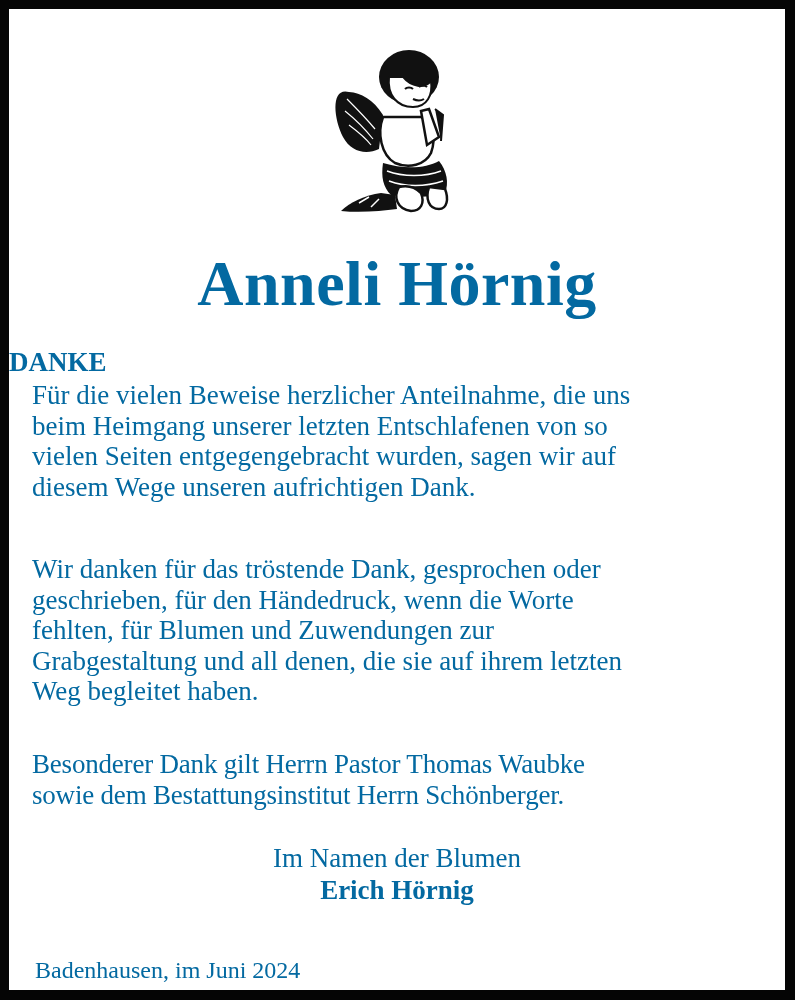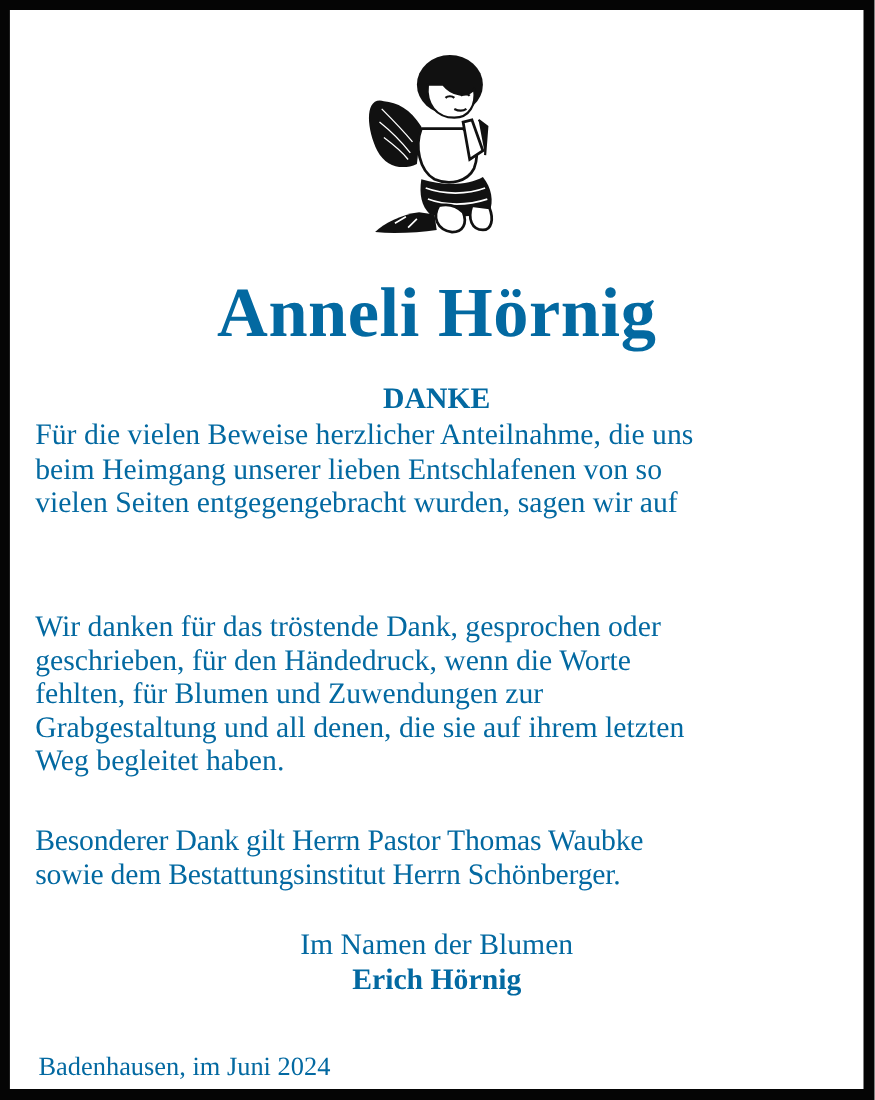--- a/index.html
+++ b/index.html
@@ -17,21 +17,21 @@
   .angel {
     position: absolute; left: 312px; top: 28px; width: 150px; height: 180px;
   }
   .title {
     position: absolute; left: 0; right: 0; top: 235px;
     text-align: center; font-weight: bold; font-size: 64px; line-height: 80px;
     letter-spacing: 0.5px;
   }
   .subtitle {
     position: absolute; left: 0; right: 0; top: 336px;
-    text-align: center; font-weight: bold; font-size: 27px; line-height: 34px;
+    text-align: left; font-weight: bold; font-size: 27px; line-height: 34px;
   }
   .para {
     position: absolute; left: 23px; width: 760px;
     font-size: 27px; line-height: 30.5px; margin: 0;
   }
   .p1 { top: 371px; }
   .p2 { top: 545px; }
   .p3 { top: 740px; letter-spacing: -0.2px; }
   .line { display: block; white-space: nowrap; }
   .sign-label {
@@ -77,22 +77,23 @@
       <path d="M60 156 C44 158 28 166 20 174 C40 176 60 174 76 172 L74 158 Z" fill="#111"></path>
       <path d="M38 166 L48 160 M50 170 L58 162" stroke="#fff" stroke-width="1.5"></path>
     </svg>
   </div>
 
   <div class="title">Anneli Hörnig</div>
   <div class="subtitle">DANKE</div>
 
   <p class="para p1">
     <span class="line">Für die vielen Beweise herzlicher Anteilnahme, die uns</span>
-    <span class="line">beim Heimgang unserer lieben Entschlafenen von so</span>
+    <span class="line">beim Heimgang unserer letzten Entschlafenen von so</span>
     <span class="line">vielen Seiten entgegengebracht wurden, sagen wir auf</span>
+    <span class="line">diesem Wege unseren aufrichtigen Dank.</span>
   </p>
 
   <p class="para p2">
     <span class="line">Wir danken für das tröstende Dank, gesprochen oder</span>
     <span class="line">geschrieben, für den Händedruck, wenn die Worte</span>
     <span class="line">fehlten, für Blumen und Zuwendungen zur</span>
     <span class="line">Grabgestaltung und all denen, die sie auf ihrem letzten</span>
     <span class="line">Weg begleitet haben.</span>
   </p>
 

